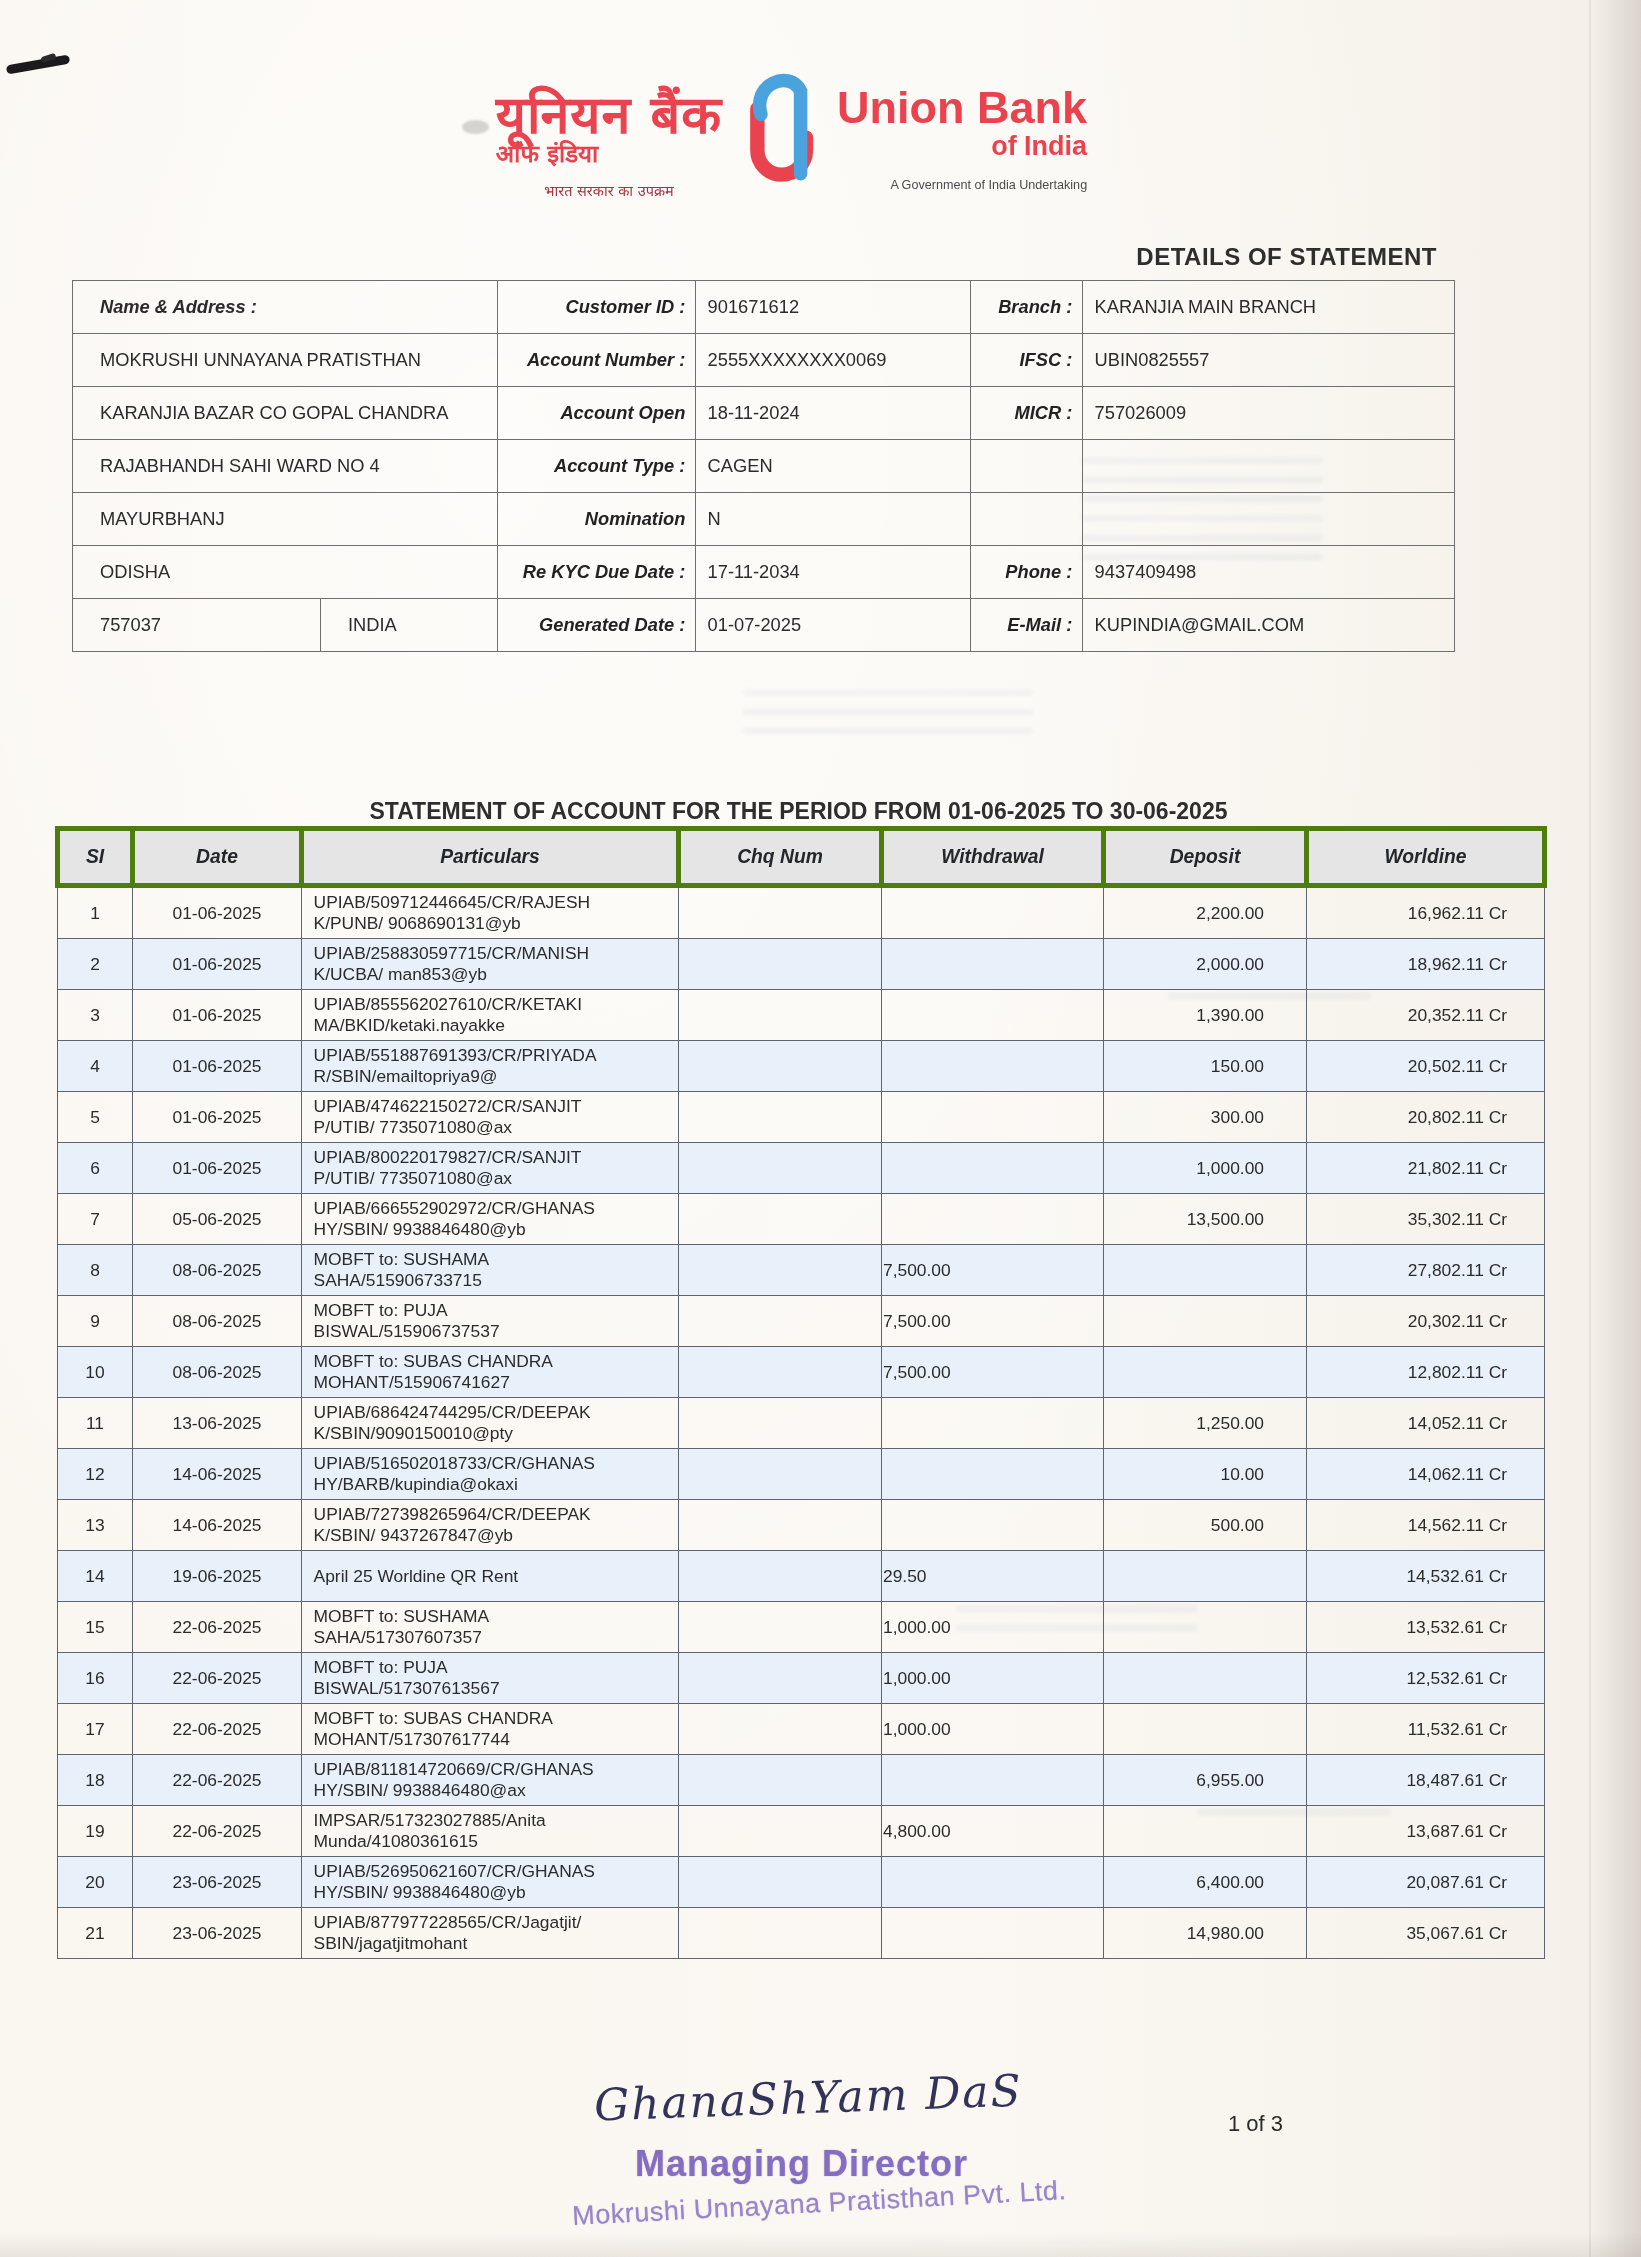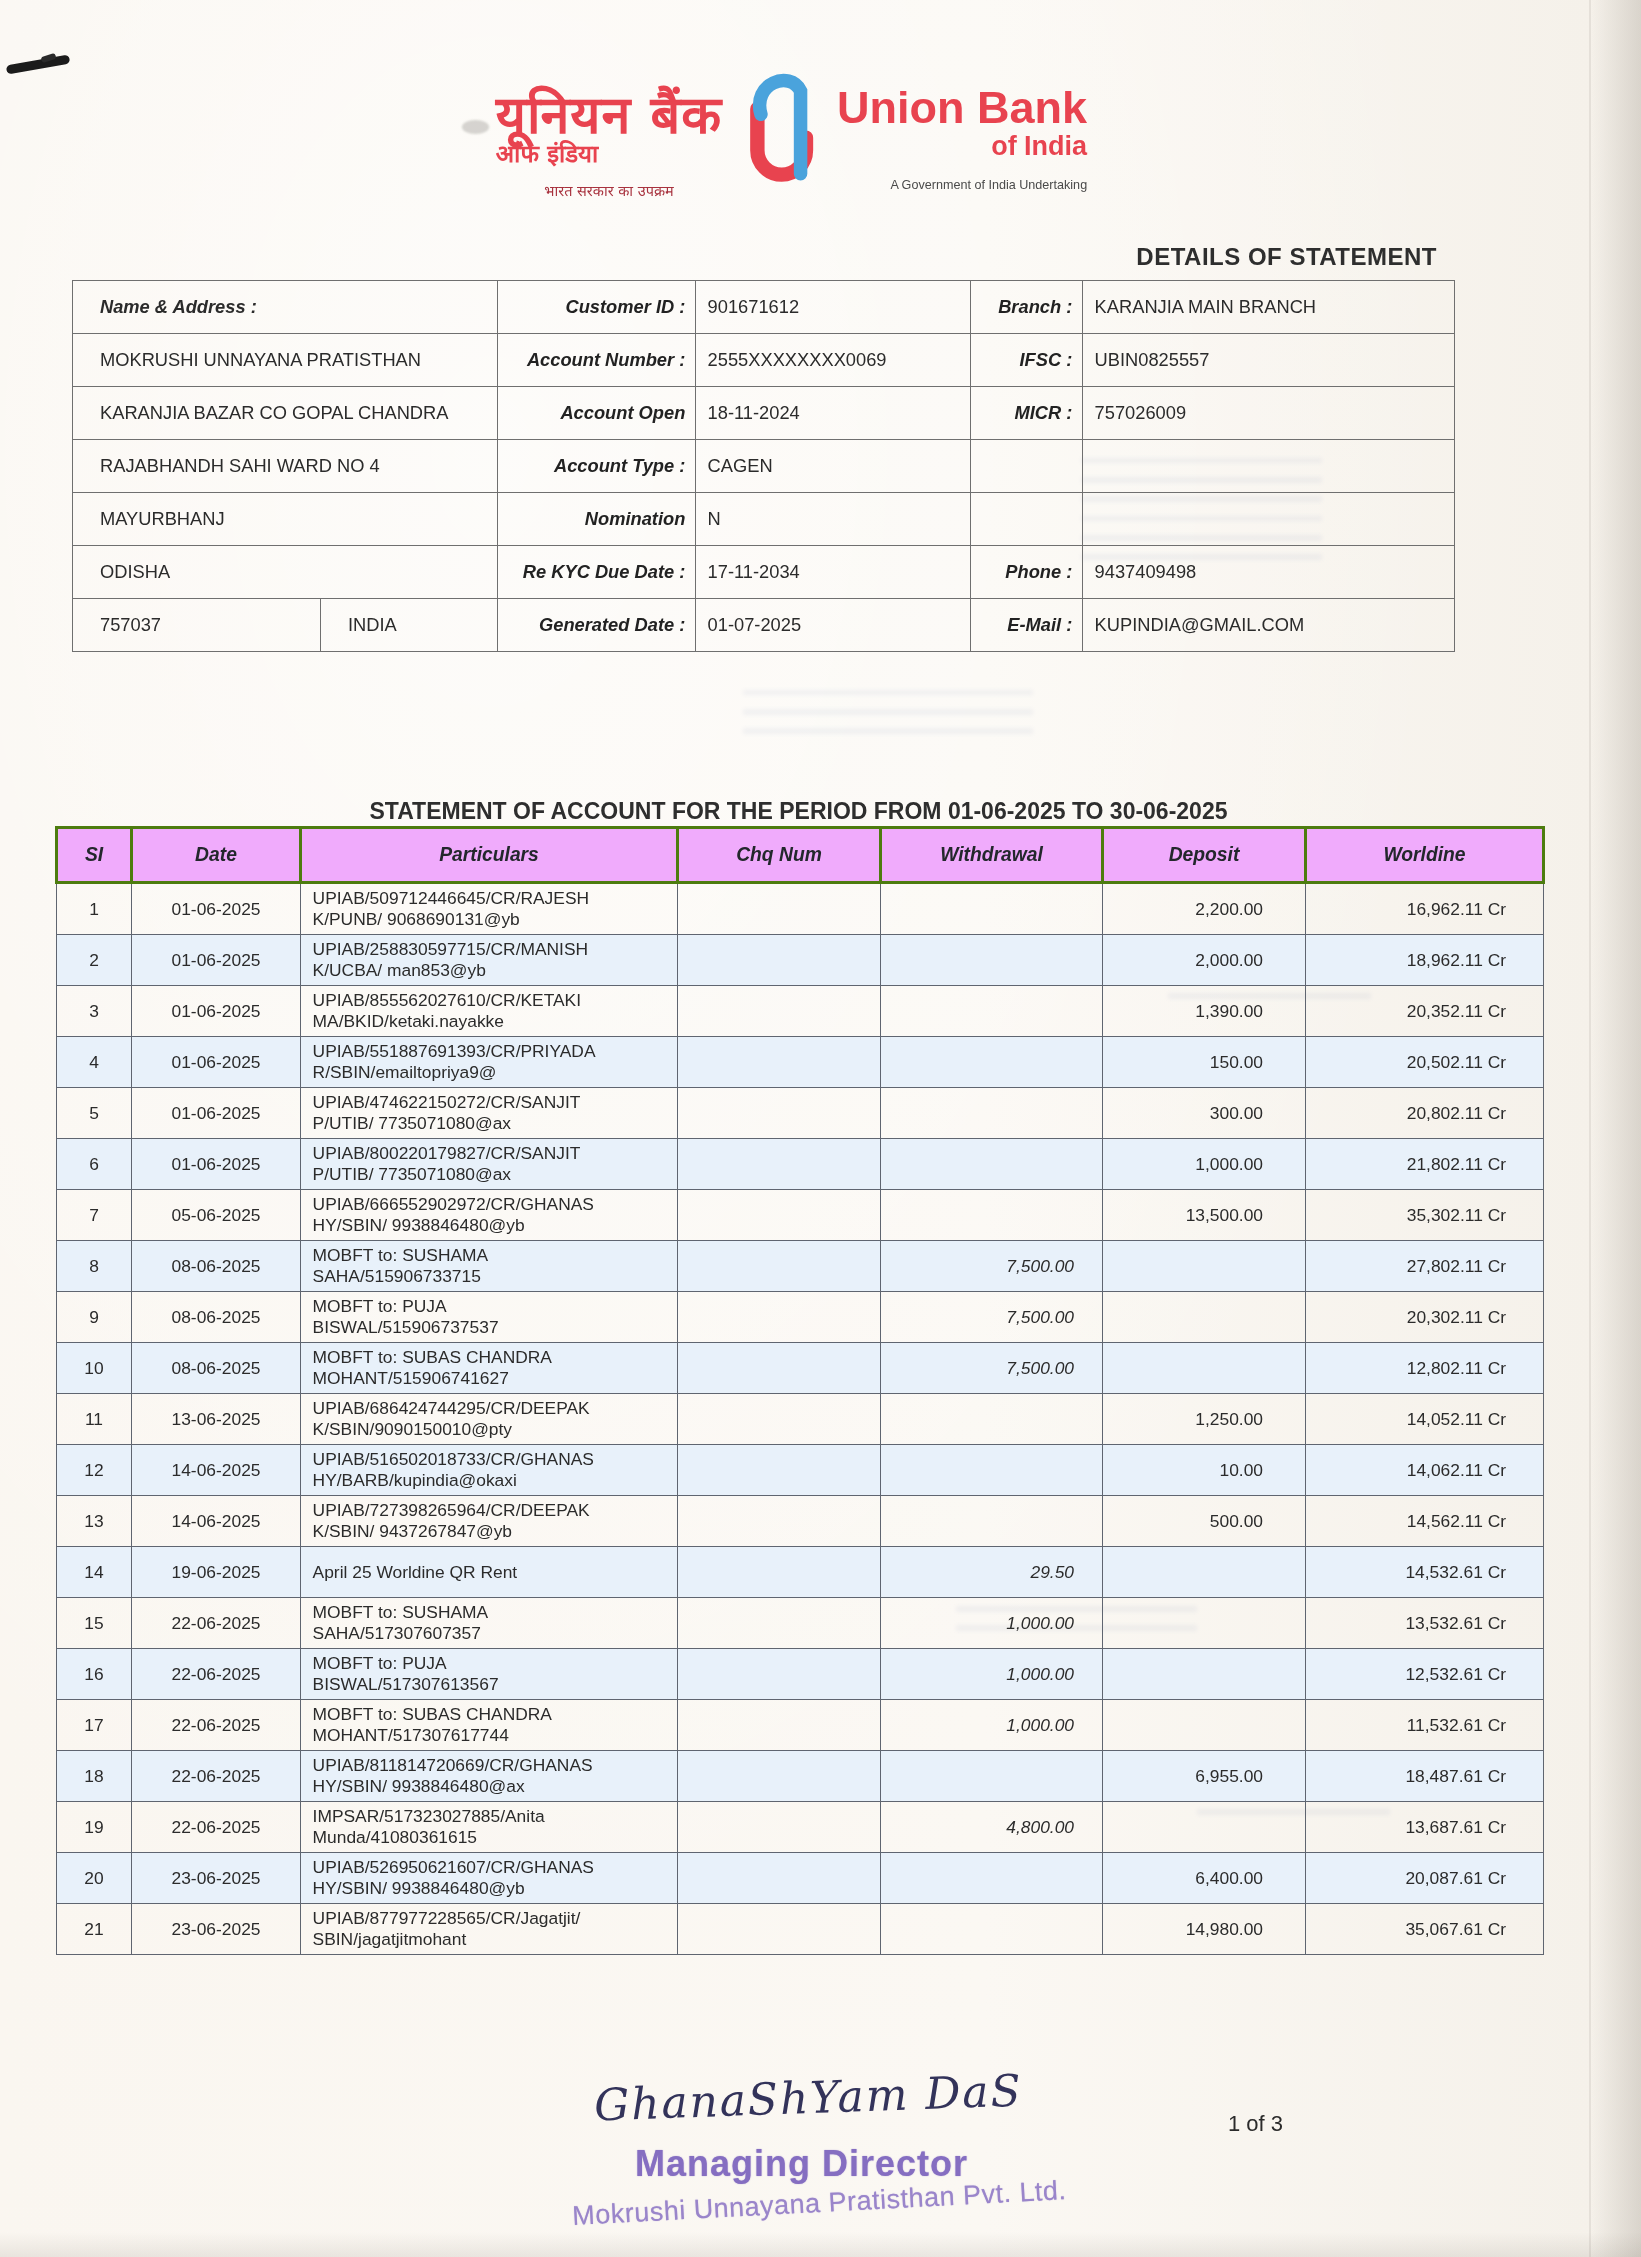--- a/index.html
+++ b/index.html
@@ -43,28 +43,28 @@
   
   table{border-collapse:collapse;table-layout:fixed;}
   .details-table{position:absolute;top:280px;left:72px;width:1382px;border:1.9px solid #4e4e4e;}
   .details-table td{border:1px solid #6f6f6f;height:50px;font-size:18.3px;overflow:hidden;white-space:nowrap;}
   .dleft{padding-left:27px;color:#2b2b2b;}
   .dleft.first{font-weight:bold;font-style:italic;}
   .dlabel{font-weight:bold;font-style:italic;text-align:right;padding-right:9.7px;color:#222;}
   .dvalue{padding-left:11.6px;color:#2b2b2b;}
   
   .stmt-table{position:absolute;top:826px;left:55px;width:1487px;border:1.9px solid #3f4650;}
-  .stmt-table th{background:#f0abfc;border:3px solid #4d7c0f;height:50px;font-size:19.3px;font-weight:bold;font-style:italic;color:#23272c;}
+  .stmt-table th{background:#e5e5e5;border:5px solid #4d7c0f;height:50px;font-size:19.3px;font-weight:bold;font-style:italic;color:#23272c;}
   .stmt-table td{border:1px solid #5f6570;height:48px;font-size:17.4px;color:#2b2b2b;vertical-align:middle;}
   .stmt-table tbody tr:nth-child(even){background:#e8f1fa;}
   .c-si{text-align:center;}
   .c-date{text-align:center;}
   .c-particulars{padding-left:11.6px;white-space:pre-line;line-height:21px;}
   .c-chq{}
-  .c-withdrawal{text-align:right;padding-right:28px;font-style:italic;}
+  .c-withdrawal{text-align:left;padding-right:60px;}
   .c-deposit{text-align:right;padding-right:42px;}
   .c-balance{text-align:right;padding-right:37px;}
   
   .signature{position:absolute;left:594px;top:2072px;font-family:"DejaVu Serif", serif;font-style:italic;font-size:44px;color:#33335a;transform:rotate(-2deg);letter-spacing:1.9px;}
   .page-num{position:absolute;left:1228px;top:2111px;font-size:22px;color:#2b2b2b;}
   .stamp1{position:absolute;left:635px;top:2143px;font-size:36px;font-weight:700;color:#7c63bd;letter-spacing:1px;opacity:.92;text-shadow:0 0 1.2px rgba(124,99,189,.7);}
   .stamp2{position:absolute;left:572px;top:2188px;font-size:27px;font-weight:500;color:#8a72c4;transform:rotate(-3deg);opacity:.85;text-shadow:0 0 1px rgba(124,99,189,.6);letter-spacing:0.5px;}
 </style>
 </head>
 <body>

